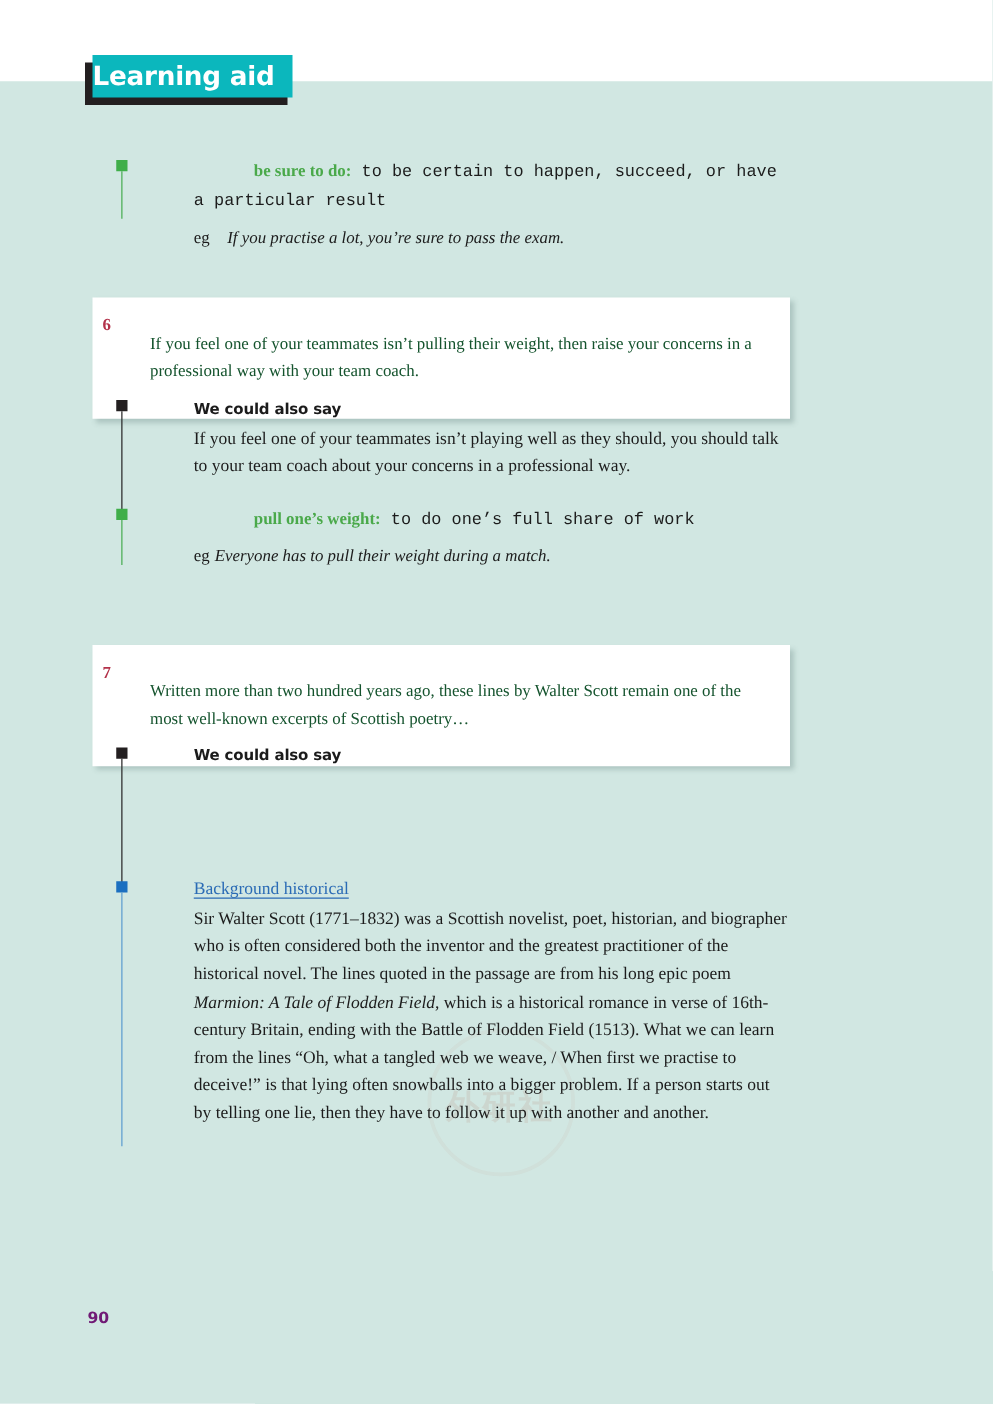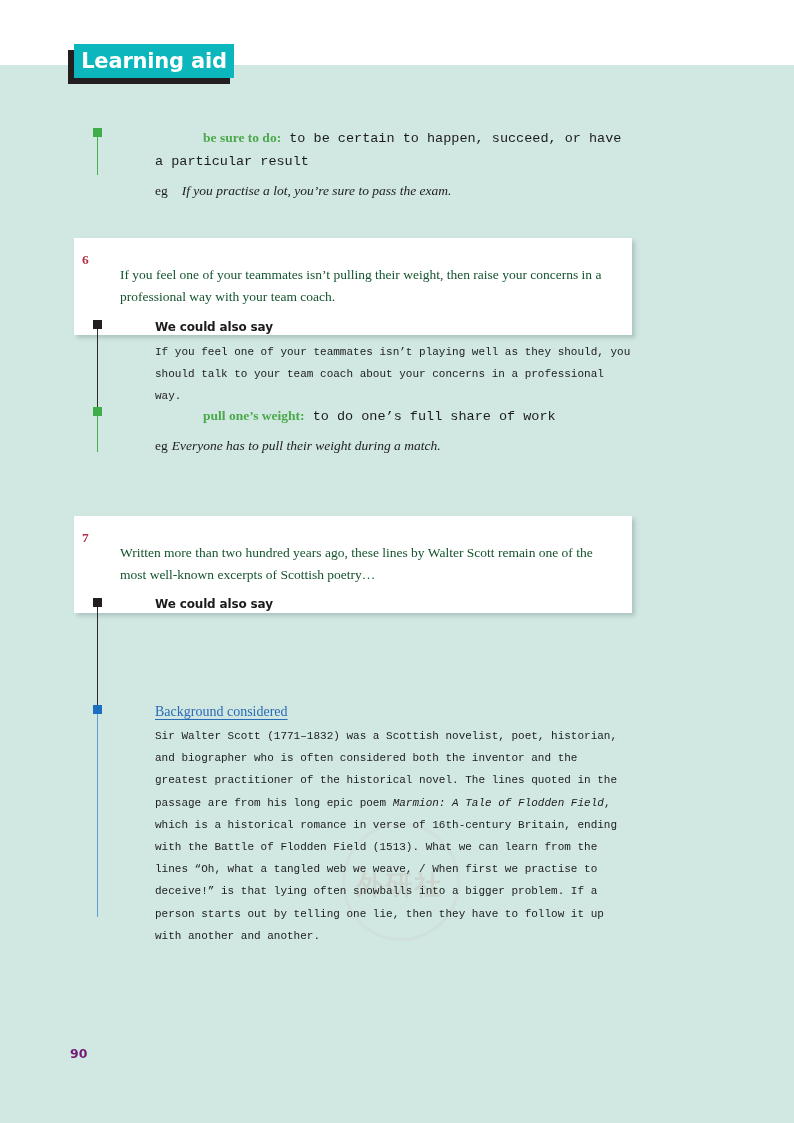--- a/index.html
+++ b/index.html
@@ -90,21 +90,21 @@
     height: 34px;
     background: #0bb7bd;
   }
   .banner-label {
     position: absolute;
     left: 0;
     top: 0;
     width: 160px;
     height: 34px;
     line-height: 34px;
-    text-align: center;
+    text-align: left;
     color: #ffffff;
     font-family: "DejaVu Sans", sans-serif;
     font-size: 21px;
     font-weight: 700;
     letter-spacing: -0.2px;
   }
 
   
   .block {
     position: absolute;
@@ -159,22 +159,22 @@
   }
   .sec-head-link {
     font-family: "Liberation Serif", serif;
     font-size: 14px;
     font-weight: 400;
     color: #2a6bb5;
     text-decoration: underline;
     text-underline-offset: 3px;
   }
   .sec-body {
-    font-family: Liberation Mono, monospace;
-    font-size: 11px;
+    font-family: Liberation Serif, serif;
+    font-size: 14px;
     line-height: 22.2px;
     color: #1c1c1c;
   }
   .idiom-term {
     font-family: "Liberation Serif", serif;
     font-size: 13.5px;
     font-weight: 700;
     color: #4aa94a;
     padding-left: 48px;
   }
@@ -284,21 +284,21 @@
     <div style="position:absolute; left:155px; top:597px; width:450px;">
       <div class="sec-head">We could also say</div>
     </div>
   </div>
 
   <div class="block" style="left:0; top:0;">
     <div class="marker" style="left:93px; top:705px; background:#1b6fc0;"></div>
     <div class="rail" style="left:97px; top:714px; height:203px; background:#5f9ed0;"></div>
     <div style="position:absolute; left:155px; top:702px; width:478px;">
       <div>
-        <span class="sec-head-link">Background considered</span>
+        <span class="sec-head-link">Background historical</span>
       </div>
       <div class="sec-body" style="margin-top:5px;"><span>Sir Walter Scott (1771–1832) was a Scottish novelist, poet, historian, and biographer who is often considered both the inventor and the greatest practitioner of the historical novel. The lines quoted in the passage are from his long epic poem </span><span class="it">Marmion: A Tale of Flodden Field</span><span>, which is a historical romance in verse of 16th-century Britain, ending with the Battle of Flodden Field (1513). What we can learn from the lines “Oh, what a tangled web we weave, / When first we practise to deceive!” is that lying often snowballs into a bigger problem. If a person starts out by telling one lie, then they have to follow it up with another and another.</span></div>
     </div>
   </div>
 
   <div class="page-num">90</div>
 
 </div>
 
 </body></html>

